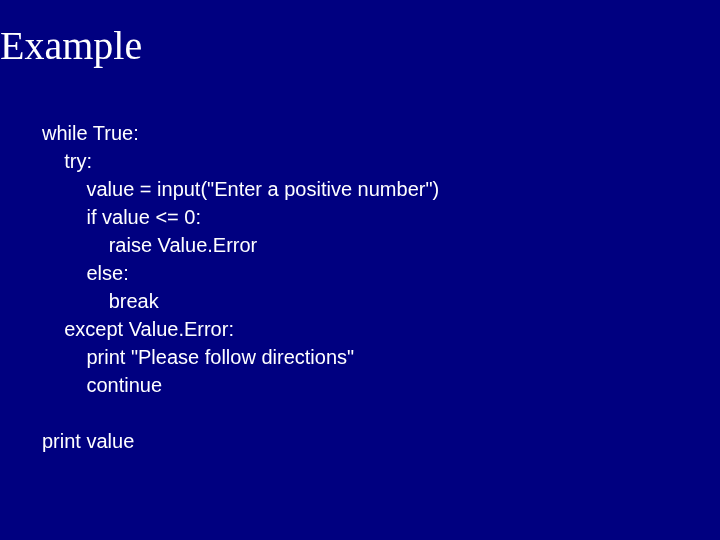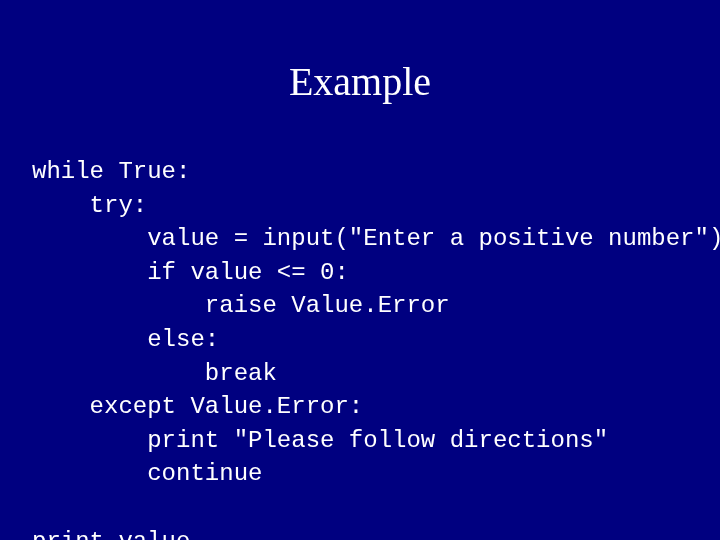--- a/index.html
+++ b/index.html
@@ -13,31 +13,30 @@
   }
   .slide {
     width: 720px;
     height: 540px;
     box-sizing: border-box;
     position: relative;
   }
   .title {
     font-family: "Times New Roman", Times, serif;
     font-size: 40px;
-    text-align: center;
+    text-align: left;
     padding-top: 22px;
     padding-bottom: 10px;
-    margin-top: 36px;
   }
   .code {
-    font-family: Liberation Mono, monospace;
-    font-size: 24px;
+    font-family: Liberation Sans, sans-serif;
+    font-size: 20px;
     line-height: 1.4;
     white-space: pre;
-    padding-left: 32px;
+    padding-left: 42px;
     padding-top: 40px;
   }
 </style>
 </head>
 <body>
 
 <div class="slide">
   <div class="title">Example</div>
   <div class="code">while True:
     try:

